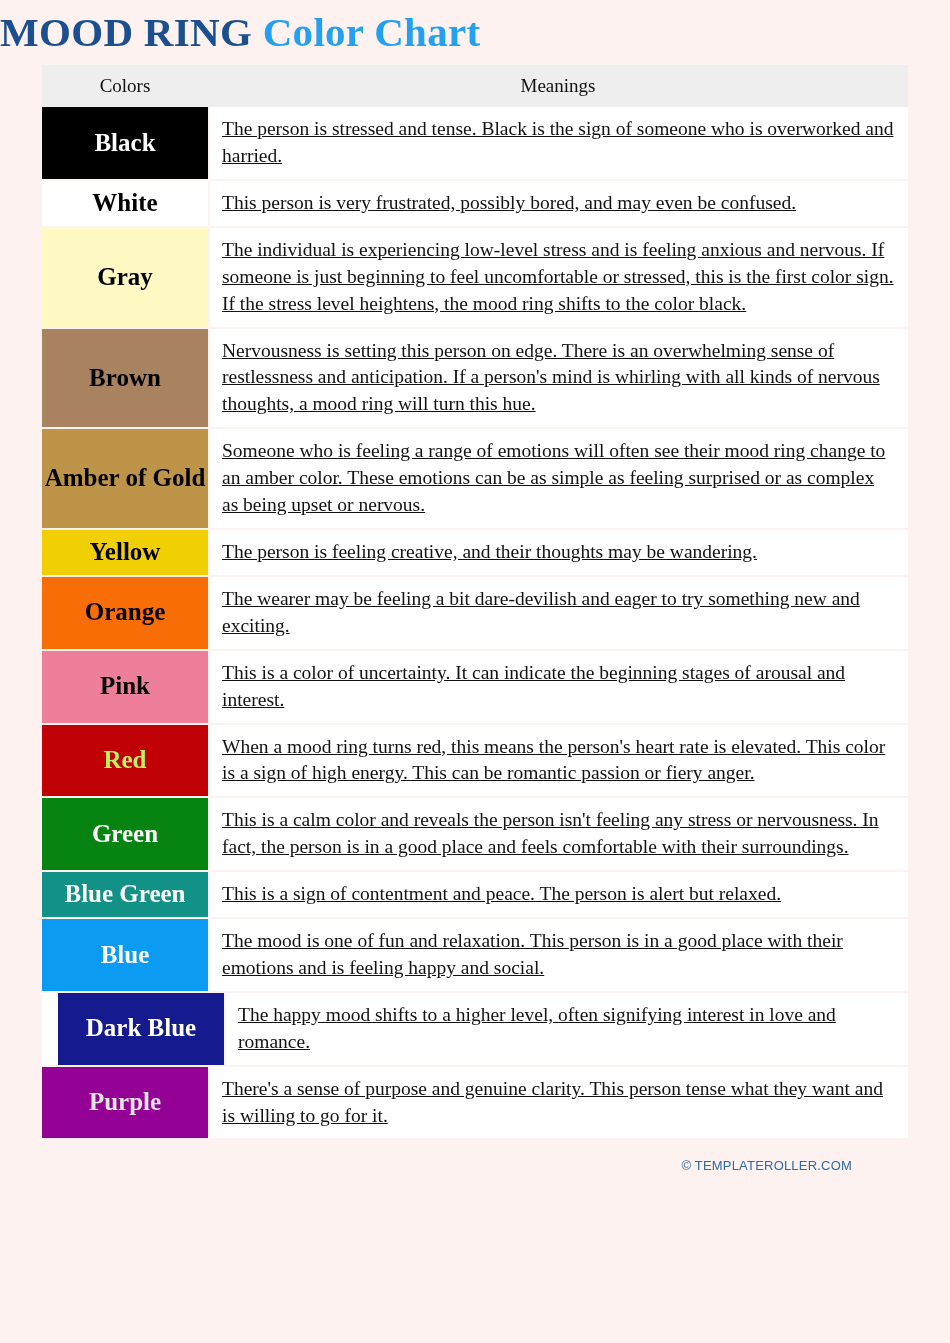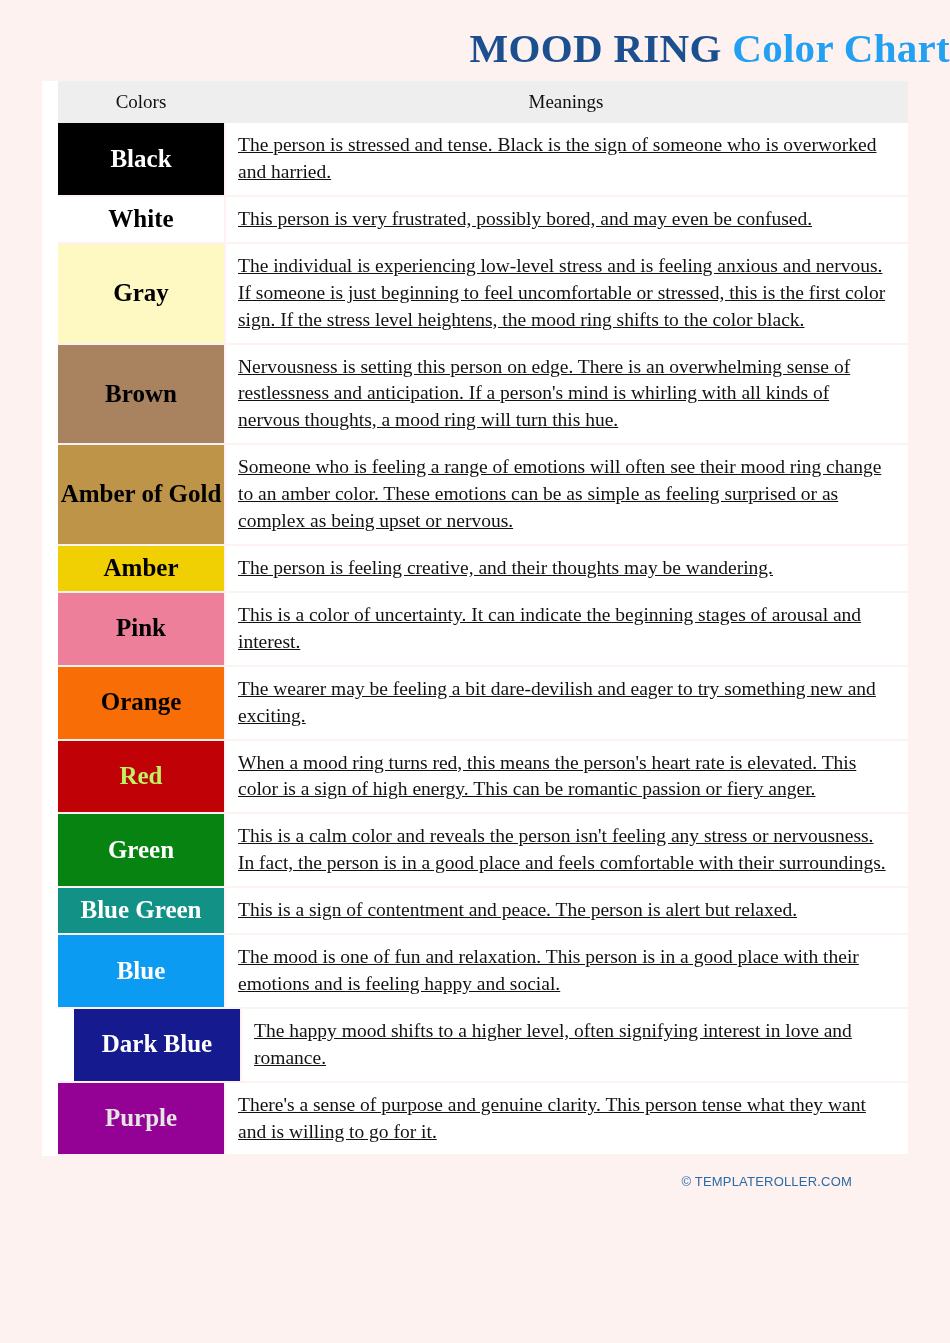--- a/index.html
+++ b/index.html
@@ -13,43 +13,42 @@
     font-family: "Liberation Serif", serif;
     overflow: hidden;
   }
   .page {
     width: 950px;
     height: 1343px;
     position: relative;
     box-sizing: border-box;
   }
   .title {
-    text-align: right;
-    padding-top: 26px;
+    text-align: left;
+    padding-top: 10px;
     padding-bottom: 10px;
     font-family: "Liberation Serif", serif;
     font-weight: bold;
     font-size: 41px;
     letter-spacing: 0.3px;
     line-height: 1.1;
     white-space: nowrap;
   }
   .title .t1 {
     color: #1b4f8f;
   }
   .title .t2 {
     color: #23a0f2;
   }
   .table {
     margin: 0 42px 0 42px;
     width: 866px;
     box-sizing: border-box;
     background: #ffffff;
     border-collapse: collapse;
-    padding-left: 16px;
   }
   .thead-row {
     display: flex;
     background: #eeeeee;
     height: 42px;
   }
   .th-colors {
     width: 166px;
     flex: 0 0 166px;
     display: flex;
@@ -169,40 +168,40 @@
         <div class="row">
           <div class="swatch" style="background: rgb(190, 148, 73); color: rgb(0, 0, 0);">
             <span>Amber of Gold</span>
           </div>
           <div class="meaning">
             <span>Someone who is feeling a range of emotions will often see their mood ring change to an amber color. These emotions can be as simple as feeling surprised or as complex as being upset or nervous.</span>
           </div>
         </div>
         <div class="row">
           <div class="swatch" style="background: rgb(241, 208, 3); color: rgb(0, 0, 0);">
-            <span>Amber</span>
+            <span>Yellow</span>
           </div>
           <div class="meaning">
             <span>The person is feeling creative, and their thoughts may be wandering.</span>
+          </div>
+        </div>
+        <div class="row">
+          <div class="swatch" style="background: rgb(249, 109, 6); color: rgb(0, 0, 0);">
+            <span>Orange</span>
+          </div>
+          <div class="meaning">
+            <span>The wearer may be feeling a bit dare-devilish and eager to try something new and exciting.</span>
           </div>
         </div>
         <div class="row">
           <div class="swatch" style="background: rgb(238, 127, 154); color: rgb(0, 0, 0);">
             <span>Pink</span>
           </div>
           <div class="meaning">
             <span>This is a color of uncertainty. It can indicate the beginning stages of arousal and interest.</span>
-          </div>
-        </div>
-        <div class="row">
-          <div class="swatch" style="background: rgb(249, 109, 6); color: rgb(0, 0, 0);">
-            <span>Orange</span>
-          </div>
-          <div class="meaning">
-            <span>The wearer may be feeling a bit dare-devilish and eager to try something new and exciting.</span>
           </div>
         </div>
         <div class="row">
           <div class="swatch" style="background: rgb(192, 2, 6); color: #bef264;">
             <span>Red</span>
           </div>
           <div class="meaning">
             <span>When a mood ring turns red, this means the person's heart rate is elevated. This color is a sign of high energy. This can be romantic passion or fiery anger.</span>
           </div>
         </div>

